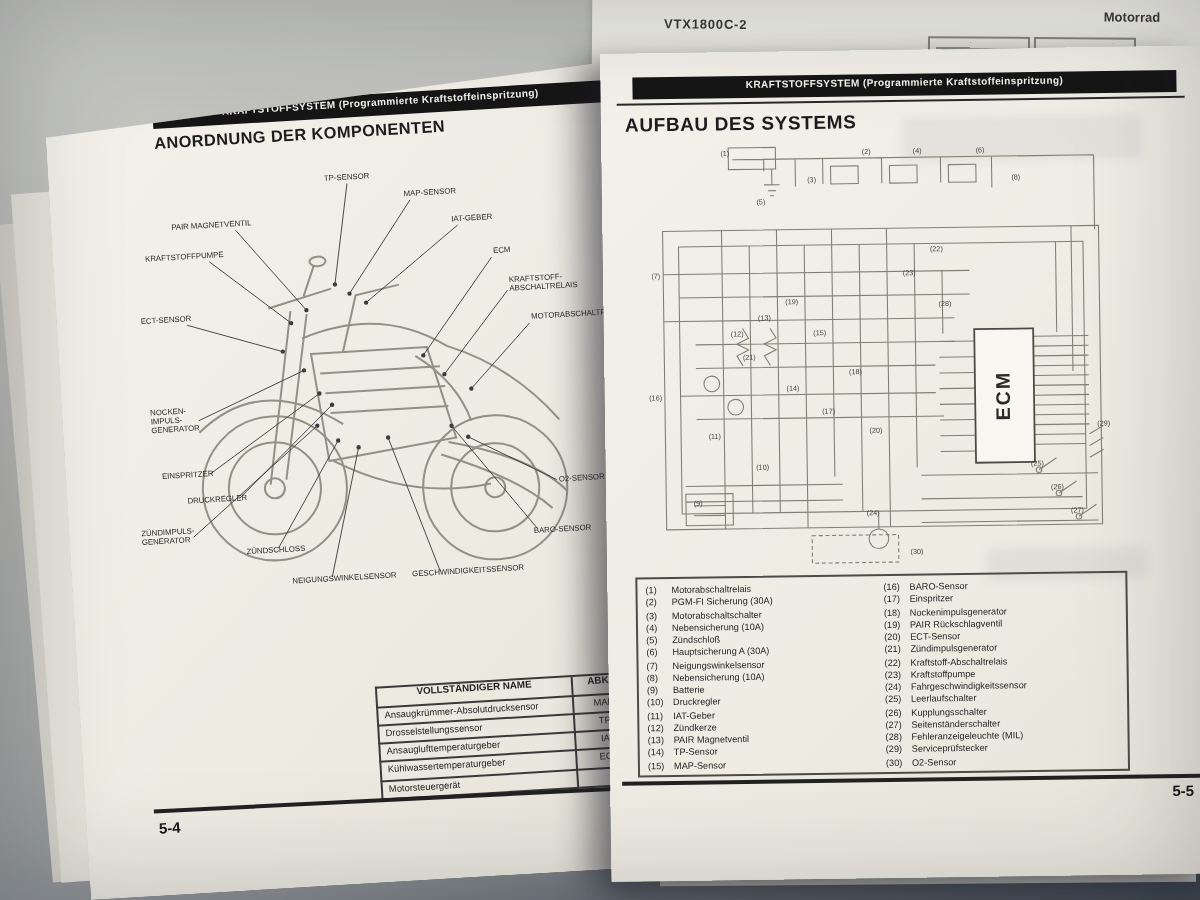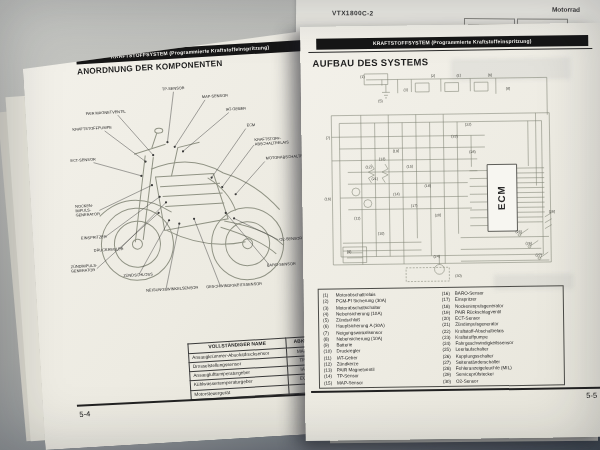--- a/index.html
+++ b/index.html
@@ -50,21 +50,21 @@
   
   .legend-box{position:absolute;left:14px;top:262px;width:246px;height:100px;
               border:.8px solid #4c4c48;display:flex;padding:3px 2px 2px 4px;box-sizing:border-box;}
   .legend-col{flex:1;list-style:none;margin:0;padding:0;font-size:4.6px;color:#232323;}
   .legend-col li{display:flex;line-height:6.25px;white-space:nowrap;}
   .legend-col .ln{width:13px;flex:none;}
   
   .footer-rule{position:absolute;height:1.6px;background:#222;}
   .lp-rule{left:34px;top:362px;width:256px;transform:rotate(.6deg);}
   .rp-frule{left:6px;top:364px;width:290px;}
-  .page-num{position:absolute;font-size:7.5px;font-weight:normal;color:#161616;}
+  .page-num{position:absolute;font-size:7.5px;font-weight:bold;color:#161616;}
   .lp-num{left:36px;top:366px;}
   .rp-num{left:281px;top:368px;}
   .ghost{position:absolute;background:rgba(110,115,125,.10);filter:blur(2px);border-radius:2px;}
 </style>
 </head>
 <body>
 
 <div class="stage">
 
   <div class="page top-sheet">

